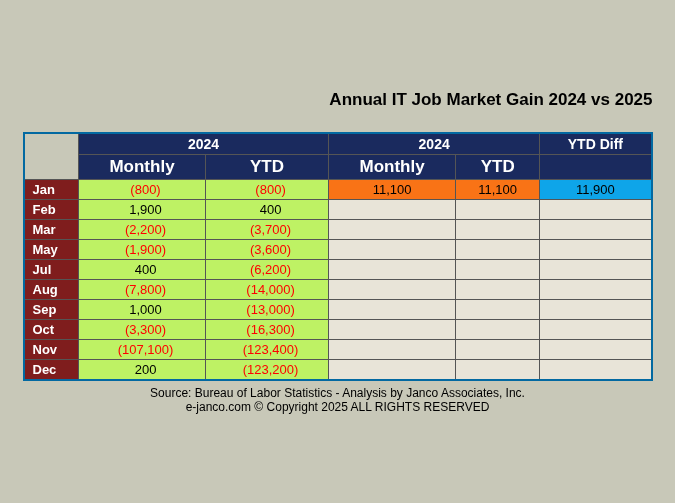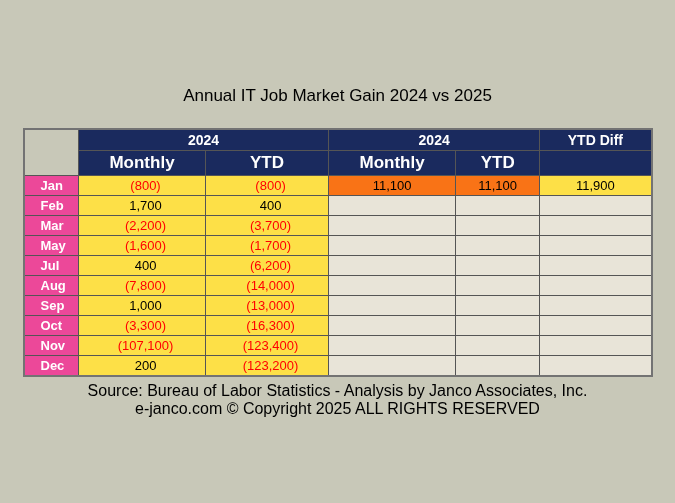--- a/index.html
+++ b/index.html
@@ -11,79 +11,79 @@
       width: 675px;
       height: 503px;
       font-family: Arial, sans-serif;
     }
     .container {
       background: #c8c8b8;
       padding: 10px 15px 10px 15px;
       width: 660px;
     }
     .main-title {
-      text-align: center;
+      text-align: right;
       font-size: 17px;
-      font-weight: normal;
+      font-weight: bold;
       color: #000;
       margin-bottom: 22px;
     }
     table {
       width: 100%;
       border-collapse: collapse;
-      border: 2px solid #737373;
+      border: 2px solid #0369a1;
     }
     th, td {
       border: 1px solid #555;
       text-align: center;
       padding: 2px 6px;
       font-size: 13px;
     }
     .header-row-1 th {
       background-color: #1a2a5e;
       color: #fff;
       font-weight: bold;
       font-size: 14px;
     }
     .header-row-2 th {
       background-color: #1a2a5e;
       color: #fff;
       font-weight: bold;
       font-size: 17px;
     }
     .month-col {
-      background-color: #ec4899;
+      background-color: #7f1d1d;
       color: #fff;
       font-weight: bold;
       text-align: left;
-      padding-left: 16px;
+      padding-left: 8px;
       width: 55px;
     }
     .col-2024 {
-      background-color: #fde047;
+      background-color: #bef264;
       padding-left: 13px;
     }
     .col-2025 {
       background-color: #f97316;
     }
     .col-ytddiff {
-      background-color: #fde047;
+      background-color: #0ea5e9;
     }
     td.negative {
       color: red;
     }
     td.positive {
       color: #000;
     }
     td.empty {
       background-color: #e8e4d8;
     }
     .footer {
       text-align: center;
-      font-size: 16px;
+      font-size: 12px;
       color: #000;
       margin-top: 5px;
     }
     .header-empty {
       background-color: #c8c8b8 !important;
       border: none !important;
     }
   </style>
 </head>
 <body>
@@ -111,38 +111,38 @@
     <tr>
           <td class="month-col">Jan</td>
           <td class="col-2024 negative">(800)</td>
           <td class="col-2024 negative">(800)</td>
           <td class="col-2025 positive">11,100</td>
           <td class="col-2025 positive">11,100</td>
           <td class="col-ytddiff positive">11,900</td>
         </tr>
         <tr>
           <td class="month-col">Feb</td>
-          <td class="col-2024 positive">1,700</td>
+          <td class="col-2024 positive">1,900</td>
           <td class="col-2024 positive">400</td>
           <td class="empty"></td>
           <td class="empty"></td>
           <td class="empty"></td>
         </tr>
         <tr>
           <td class="month-col">Mar</td>
           <td class="col-2024 negative">(2,200)</td>
           <td class="col-2024 negative">(3,700)</td>
           <td class="empty"></td>
           <td class="empty"></td>
           <td class="empty"></td>
         </tr>
         <tr>
           <td class="month-col">May</td>
-          <td class="col-2024 negative">(1,600)</td>
-          <td class="col-2024 negative">(1,700)</td>
+          <td class="col-2024 negative">(1,900)</td>
+          <td class="col-2024 negative">(3,600)</td>
           <td class="empty"></td>
           <td class="empty"></td>
           <td class="empty"></td>
         </tr>
         <tr>
           <td class="month-col">Jul</td>
           <td class="col-2024 positive">400</td>
           <td class="col-2024 negative">(6,200)</td>
           <td class="empty"></td>
           <td class="empty"></td>

